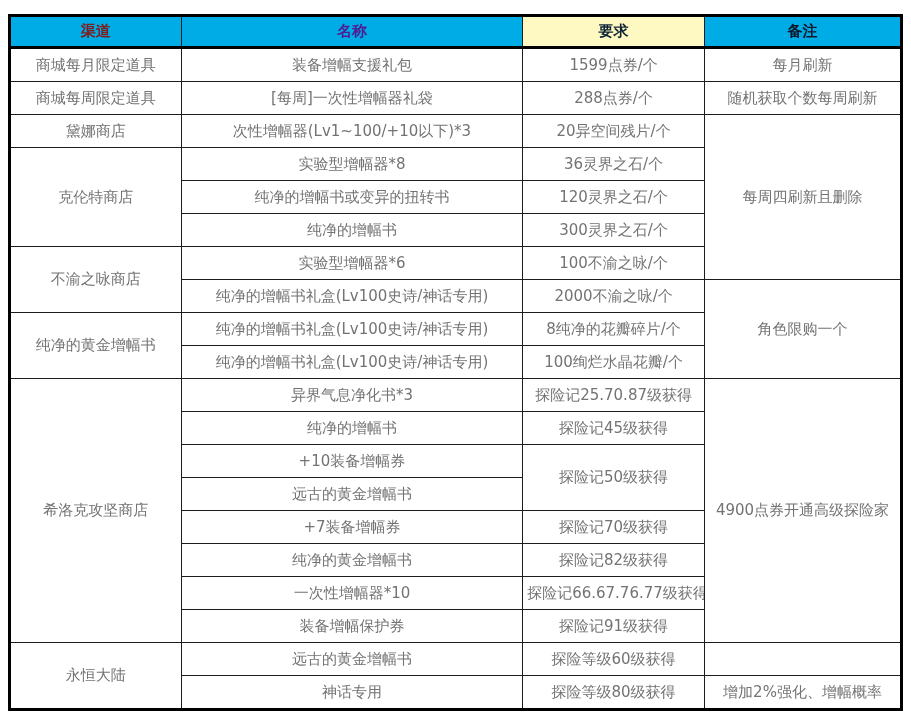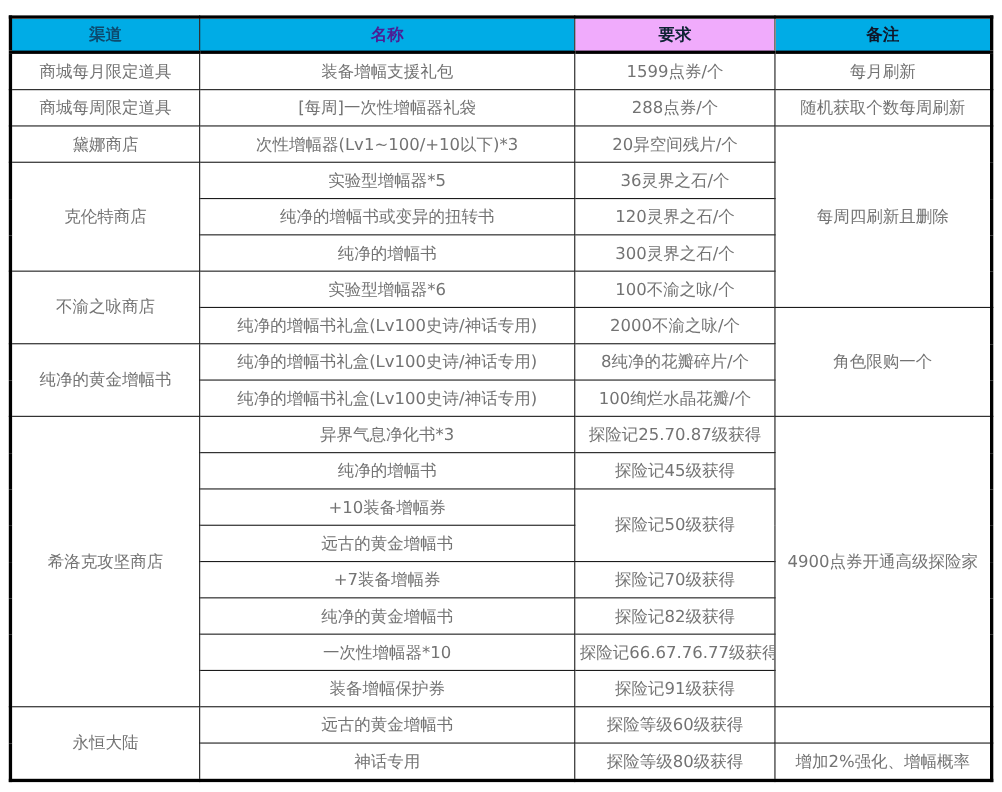--- a/index.html
+++ b/index.html
@@ -50,23 +50,23 @@
 <div class="table-wrap">
   <table class="reward-table">
     <colgroup>
       <col class="col-channel">
         <col class="col-name">
         <col class="col-req">
         <col class="col-remark">
     </colgroup>
     <thead>
       <tr>
-        <th style="background:#00ACE6;color:#0c4a6e;">渠道</th>
+        <th style="background:#00ACE6;color:#7f1d1d;">渠道</th>
         <th style="background:#00ACE6;color:#4c1d95;">名称</th>
-        <th style="background:#f0abfc;color:#0D2233;">要求</th>
+        <th style="background:#fef9c3;color:#0D2233;">要求</th>
         <th style="background:#00ACE6;color:#0f172a;">备注</th>
       </tr>
     </thead>
     <tbody>
       <tr>
         <td>商城每月限定道具</td>
         <td>装备增幅支援礼包</td>
         <td>1599点券/个</td>
         <td>每月刷新</td>
       </tr>
@@ -77,21 +77,21 @@
         <td>随机获取个数每周刷新</td>
       </tr>
       <tr>
         <td>黛娜商店</td>
         <td>次性增幅器(Lv1~100/+10以下)*3</td>
         <td>20异空间残片/个</td>
         <td rowspan="5">每周四刷新且删除</td>
       </tr>
       <tr>
         <td rowspan="3">克伦特商店</td>
-        <td>实验型增幅器*5</td>
+        <td>实验型增幅器*8</td>
         <td>36灵界之石/个</td>
       </tr>
       <tr>
         <td>纯净的增幅书或变异的扭转书</td>
         <td>120灵界之石/个</td>
       </tr>
       <tr>
         <td>纯净的增幅书</td>
         <td>300灵界之石/个</td>
       </tr>

